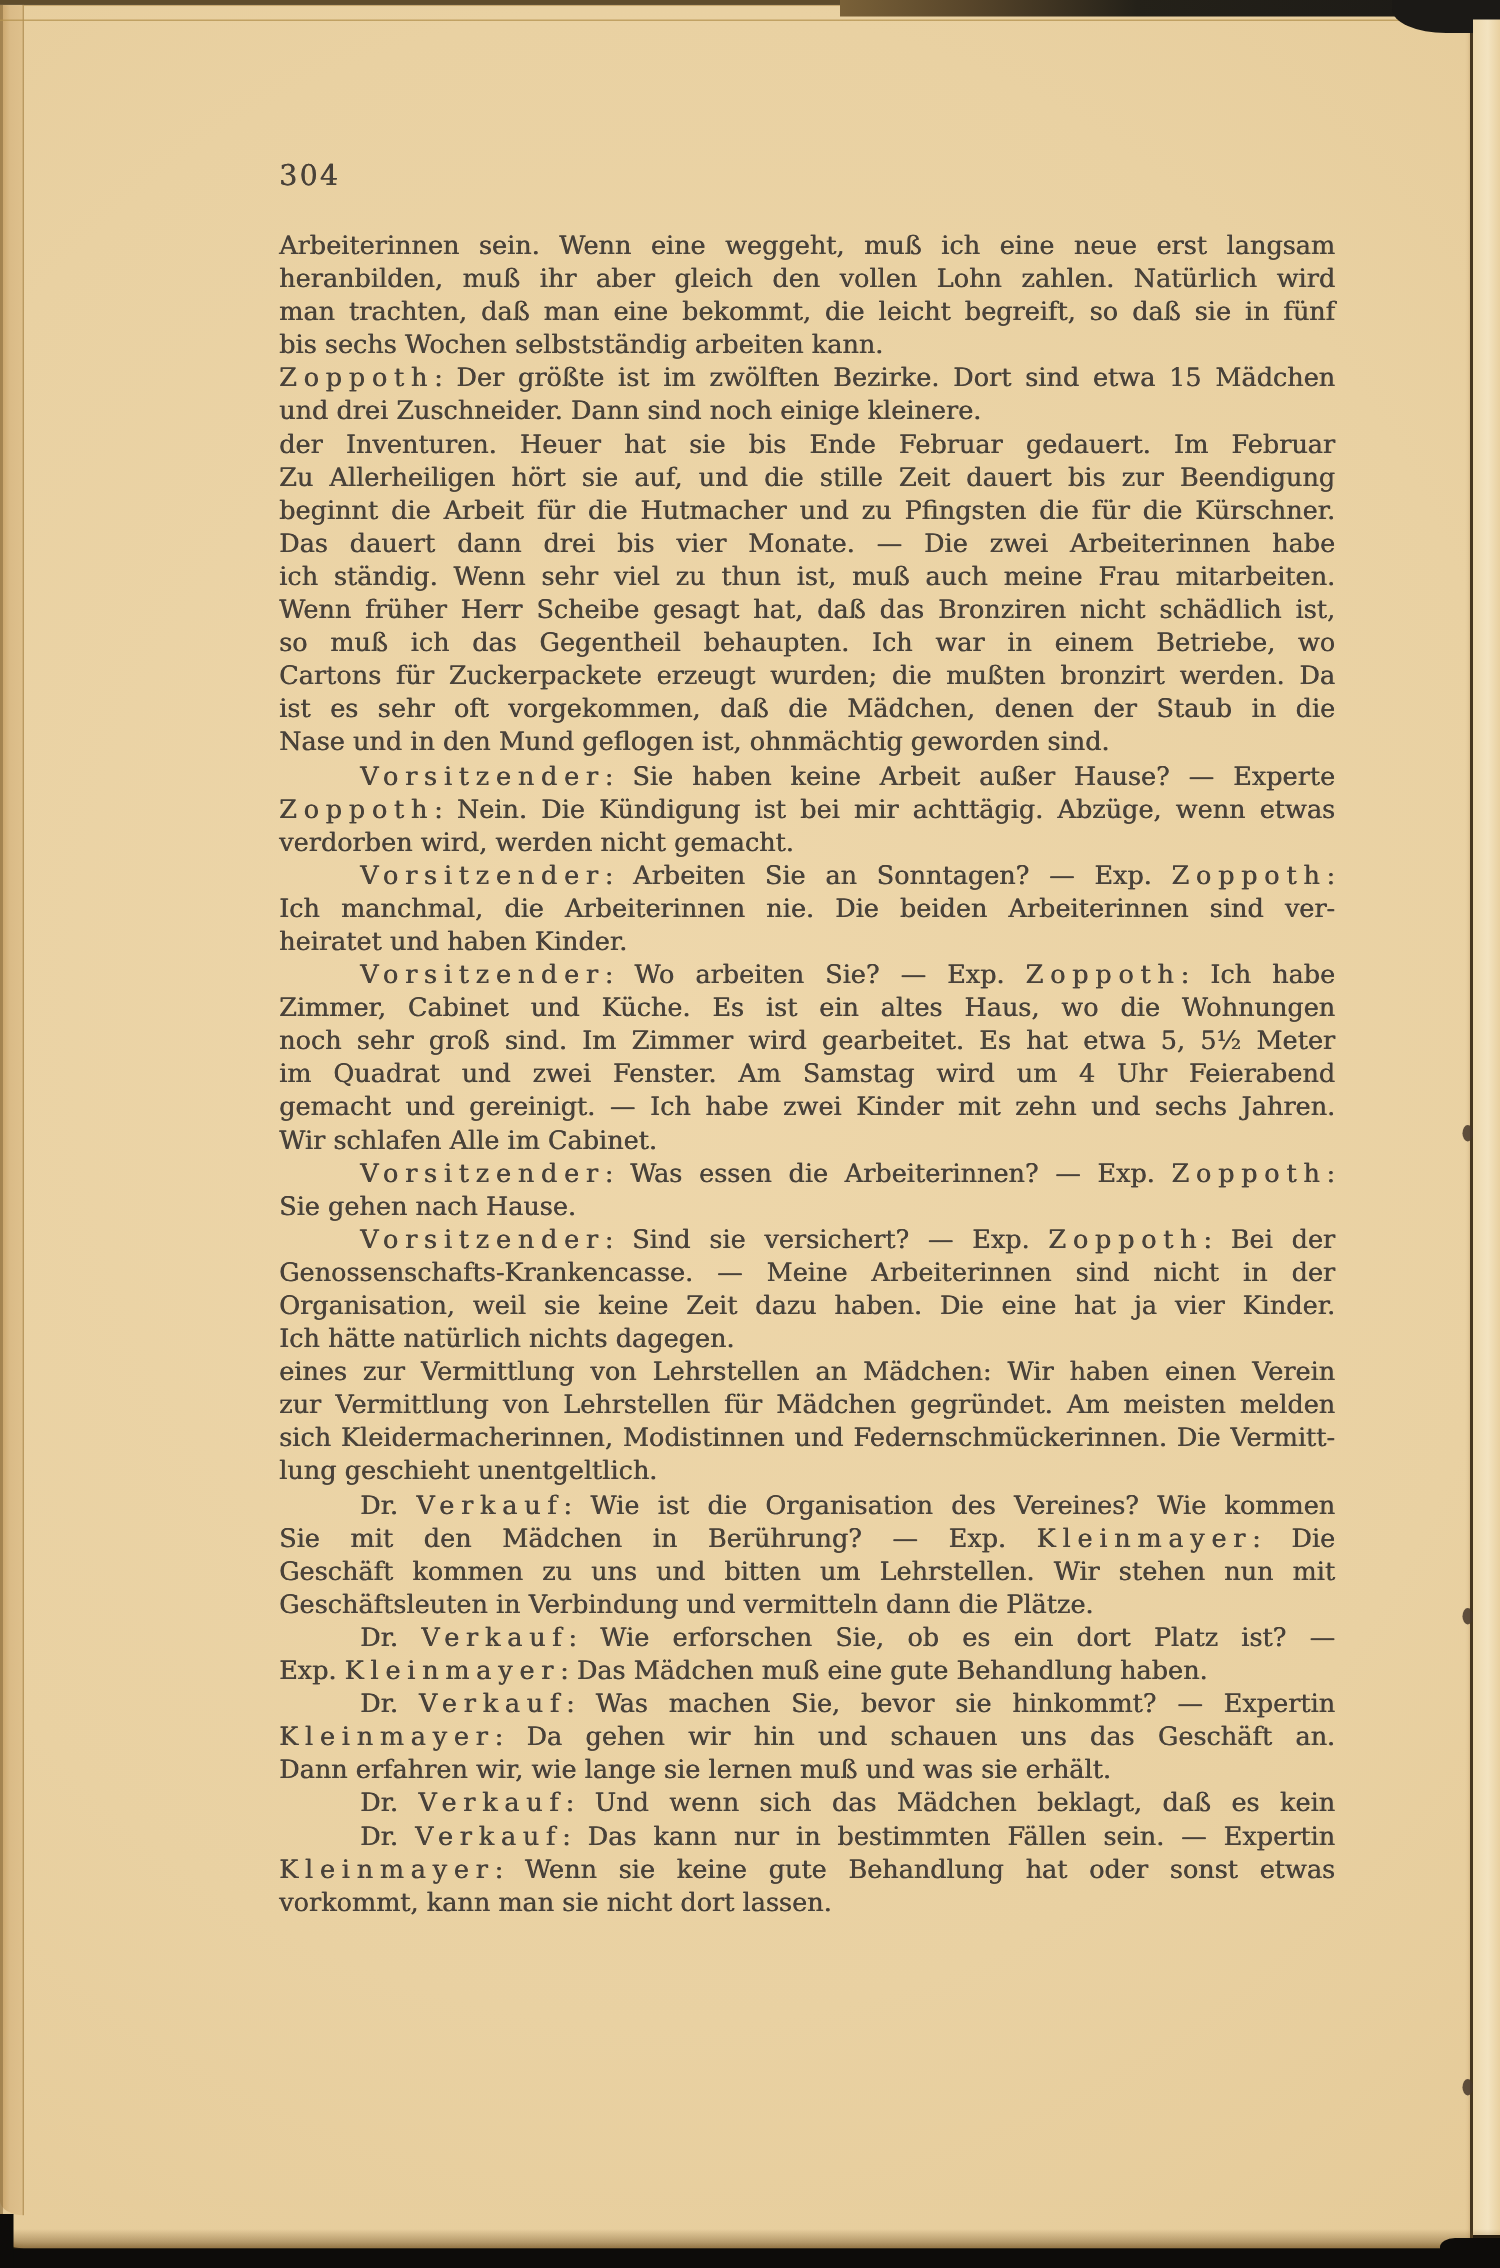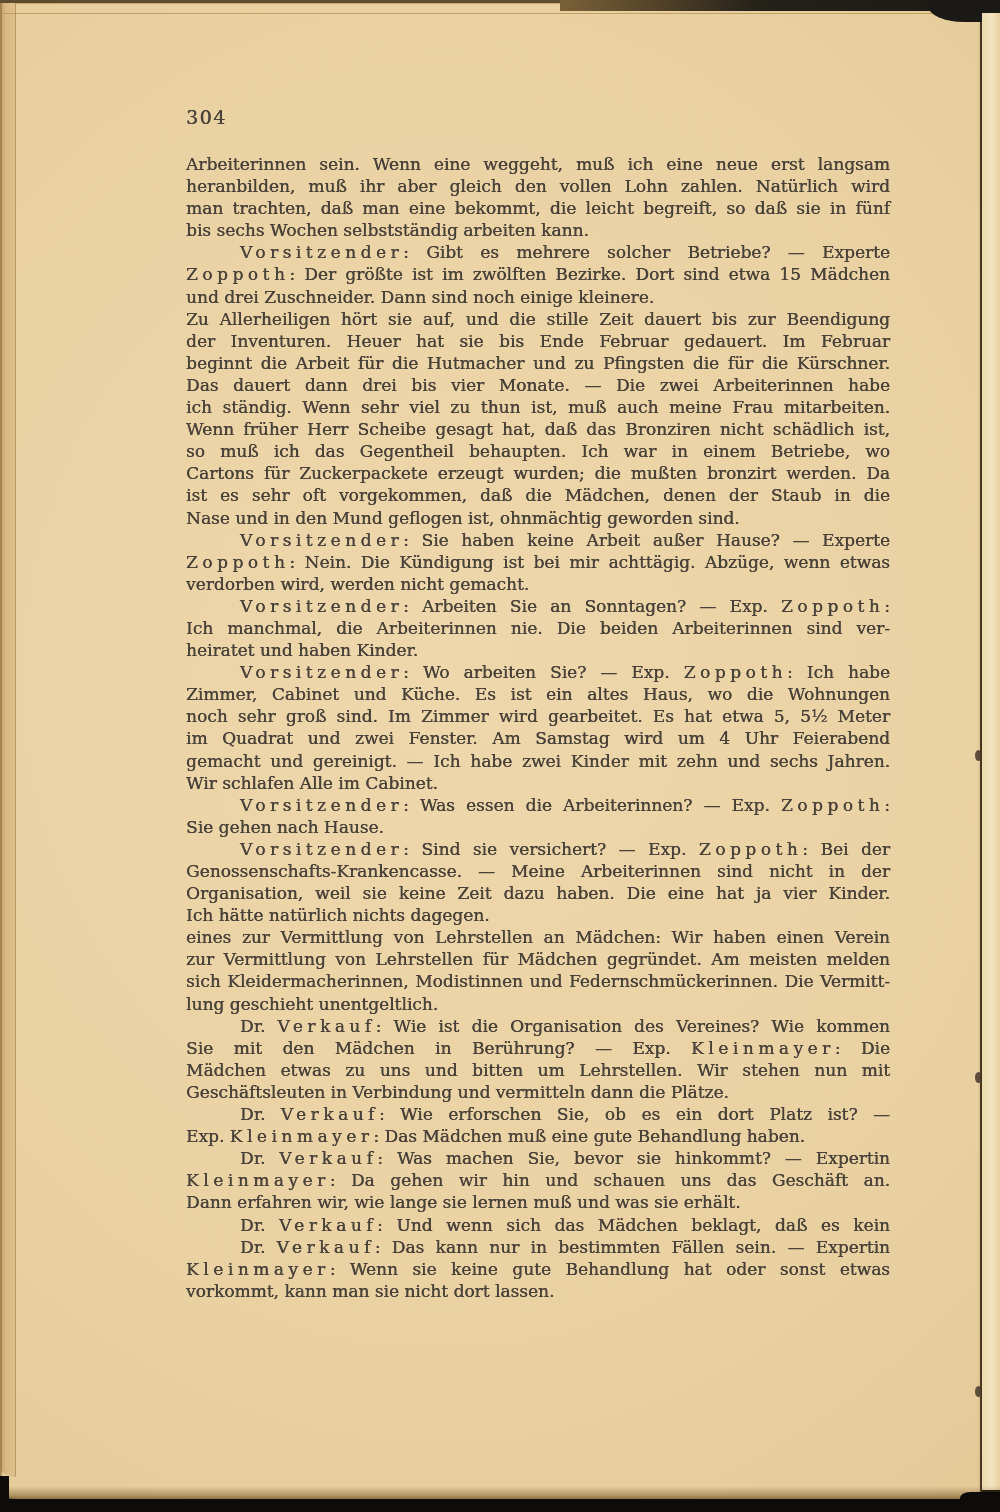--- a/index.html
+++ b/index.html
@@ -91,25 +91,24 @@
   <div class="bottom-left-dark"></div>
   <div class="bottom-right-step"></div>
 
   <div class="text-layer">
     <div class="page-number">304</div>
     <div class="text-block">
         <div class="line just"><span>Arbeiterinnen sein. Wenn eine weggeht, muß ich eine neue erst langsam</span></div>
         <div class="line just"><span>heranbilden, muß ihr aber gleich den vollen Lohn zahlen. Natürlich wird</span></div>
         <div class="line just"><span>man trachten, daß man eine bekommt, die leicht begreift, so daß sie in fünf</span></div>
         <div class="line"><span>bis sechs Wochen selbstständig arbeiten kann.</span></div>
-        <div class="line indent just"><span class="gesperrt">Vorsitzender</span><span>: Gibt es mehrere solcher Betriebe? — Experte</span></div>
         <div class="line just"><span class="gesperrt">Zoppoth</span><span>: Der größte ist im zwölften Bezirke. Dort sind etwa 15 Mädchen</span></div>
         <div class="line"><span>und drei Zuschneider. Dann sind noch einige kleinere.</span></div>
+        <div class="line just"><span>der Inventuren. Heuer hat sie bis Ende Februar gedauert. Im Februar</span></div>
         <div class="line just"><span>Zu Allerheiligen hört sie auf, und die stille Zeit dauert bis zur Beendigung</span></div>
-        <div class="line just"><span>der Inventuren. Heuer hat sie bis Ende Februar gedauert. Im Februar</span></div>
         <div class="line just"><span>beginnt die Arbeit für die Hutmacher und zu Pfingsten die für die Kürschner.</span></div>
         <div class="line just"><span>Das dauert dann drei bis vier Monate. — Die zwei Arbeiterinnen habe</span></div>
         <div class="line just"><span>ich ständig. Wenn sehr viel zu thun ist, muß auch meine Frau mitarbeiten.</span></div>
         <div class="line just"><span>Wenn früher Herr Scheibe gesagt hat, daß das Bronziren nicht schädlich ist,</span></div>
         <div class="line just"><span>so muß ich das Gegentheil behaupten. Ich war in einem Betriebe, wo</span></div>
         <div class="line just"><span>Cartons für Zuckerpackete erzeugt wurden; die mußten bronzirt werden. Da</span></div>
         <div class="line just"><span>ist es sehr oft vorgekommen, daß die Mädchen, denen der Staub in die</span></div>
         <div class="line"><span>Nase und in den Mund geflogen ist, ohnmächtig geworden sind.</span></div>
         <div class="line indent just"><span class="gesperrt">Vorsitzender</span><span>: Sie haben keine Arbeit außer Hause? — Experte</span></div>
         <div class="line just"><span class="gesperrt">Zoppoth</span><span>: Nein. Die Kündigung ist bei mir achttägig. Abzüge, wenn etwas</span></div>
@@ -128,21 +127,21 @@
         <div class="line indent just"><span class="gesperrt">Vorsitzender</span><span>: Sind sie versichert? — Exp. </span><span class="gesperrt">Zoppoth</span><span>: Bei der</span></div>
         <div class="line just"><span>Genossenschafts-Krankencasse. — Meine Arbeiterinnen sind nicht in der</span></div>
         <div class="line just"><span>Organisation, weil sie keine Zeit dazu haben. Die eine hat ja vier Kinder.</span></div>
         <div class="line"><span>Ich hätte natürlich nichts dagegen.</span></div>
         <div class="line just"><span>eines zur Vermittlung von Lehrstellen an Mädchen: Wir haben einen Verein</span></div>
         <div class="line just"><span>zur Vermittlung von Lehrstellen für Mädchen gegründet. Am meisten melden</span></div>
         <div class="line just"><span>sich Kleidermacherinnen, Modistinnen und Federnschmückerinnen. Die Vermitt-</span></div>
         <div class="line"><span>lung geschieht unentgeltlich.</span></div>
         <div class="line indent just"><span>Dr. </span><span class="gesperrt">Verkauf</span><span>: Wie ist die Organisation des Vereines? Wie kommen</span></div>
         <div class="line just"><span>Sie mit den Mädchen in Berührung? — Exp. </span><span class="gesperrt">Kleinmayer</span><span>: Die</span></div>
-        <div class="line just"><span>Mädchen etwas zu uns und bitten um Lehrstellen. Wir stehen nun mit</span></div>
+        <div class="line just"><span>Geschäft kommen zu uns und bitten um Lehrstellen. Wir stehen nun mit</span></div>
         <div class="line"><span>Geschäftsleuten in Verbindung und vermitteln dann die Plätze.</span></div>
         <div class="line indent just"><span>Dr. </span><span class="gesperrt">Verkauf</span><span>: Wie erforschen Sie, ob es ein dort Platz ist? —</span></div>
         <div class="line"><span>Exp. </span><span class="gesperrt">Kleinmayer</span><span>: Das Mädchen muß eine gute Behandlung haben.</span></div>
         <div class="line indent just"><span>Dr. </span><span class="gesperrt">Verkauf</span><span>: Was machen Sie, bevor sie hinkommt? — Expertin</span></div>
         <div class="line just"><span class="gesperrt">Kleinmayer</span><span>: Da gehen wir hin und schauen uns das Geschäft an.</span></div>
         <div class="line"><span>Dann erfahren wir, wie lange sie lernen muß und was sie erhält.</span></div>
         <div class="line indent just"><span>Dr. </span><span class="gesperrt">Verkauf</span><span>: Und wenn sich das Mädchen beklagt, daß es kein</span></div>
         <div class="line indent just"><span>Dr. </span><span class="gesperrt">Verkauf</span><span>: Das kann nur in bestimmten Fällen sein. — Expertin</span></div>
         <div class="line just"><span class="gesperrt">Kleinmayer</span><span>: Wenn sie keine gute Behandlung hat oder sonst etwas</span></div>
         <div class="line"><span>vorkommt, kann man sie nicht dort lassen.</span></div>

